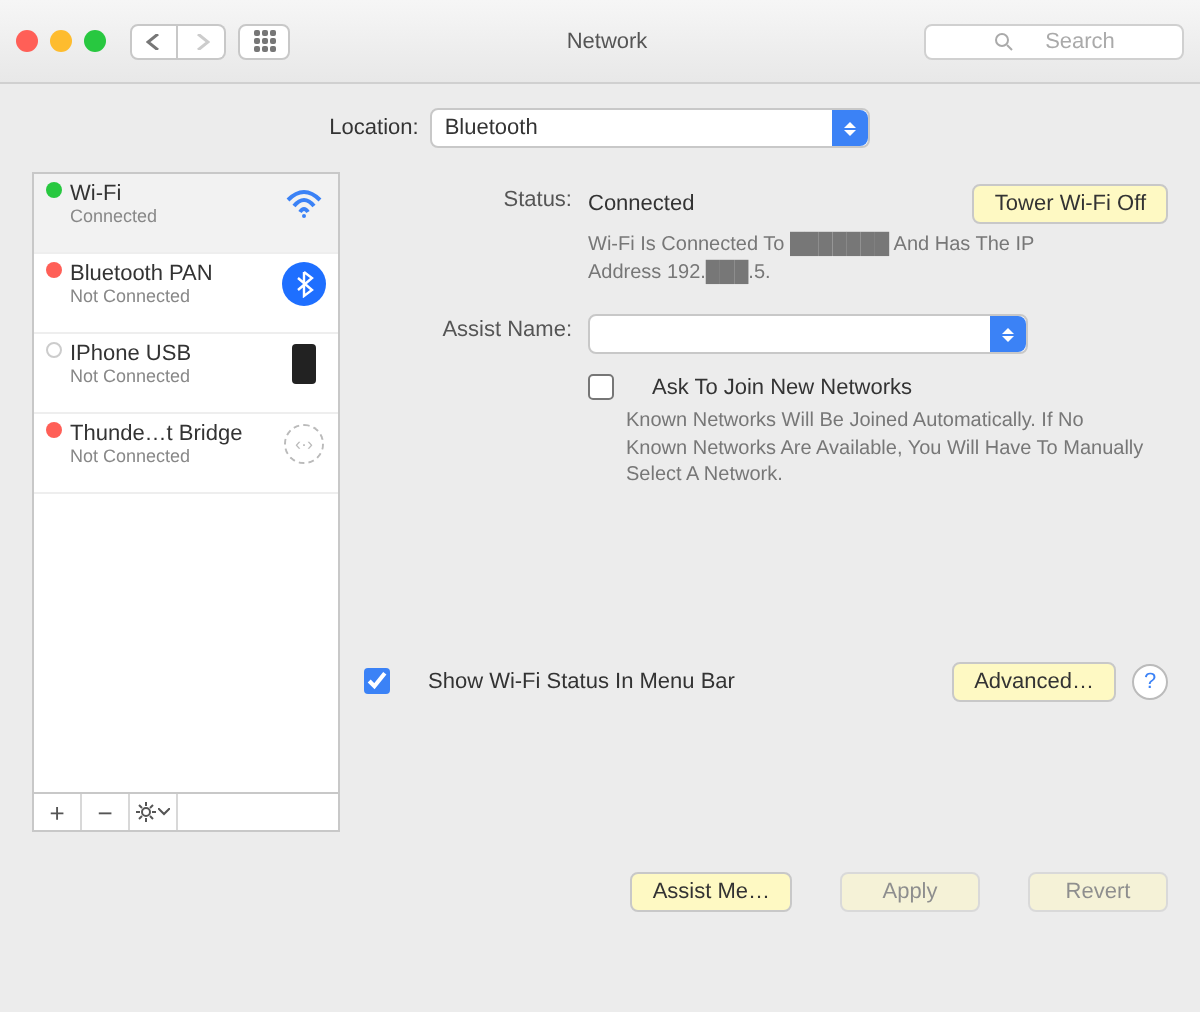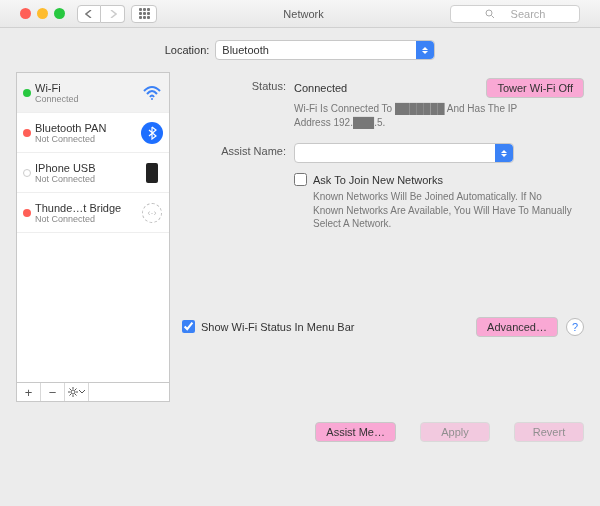--- a/index.html
+++ b/index.html
@@ -1,17 +1,17 @@
 <!DOCTYPE html>
 <html><head>
 <meta charset="utf-8">
 <style>
   *{box-sizing:border-box;margin:0;padding:0;font-family:-apple-system,Helvetica,Arial,sans-serif;font-size:11px;color:#333}
   body{width:600px;height:506px;background:#ececec;overflow:hidden}
-  .titlebar{height:28px;display:flex;align-items:center;padding:0 20px;background:linear-gradient(#f6f6f6,#e8e8e8);border-bottom:1px solid #d0d0d0}
+  .titlebar{height:42px;display:flex;align-items:center;padding:0 8px;background:linear-gradient(#f6f6f6,#e8e8e8);border-bottom:1px solid #d0d0d0}
   .dots{display:flex;gap:6px}
   .dot{width:11px;height:11px;border-radius:50%}
   .dot.red{background:#ff5f57}
   .dot.yellow{background:#febc2e}
   .dot.green{background:#28c840}
   .navbtns{display:flex;margin-left:12px}
   .navbtn{width:24px;height:18px;background:#fff;border:1px solid #c8c8c8;display:flex;align-items:center;justify-content:center;cursor:pointer}
   .navbtn:first-child{border-radius:4px 0 0 4px}
   .navbtn:last-child{border-radius:0 4px 4px 0;border-left:none}
   .appsbtn{width:26px;height:18px;margin-left:6px;background:#fff;border:1px solid #c8c8c8;border-radius:4px;display:grid;grid-template-columns:repeat(3,3px);grid-template-rows:repeat(3,3px);gap:1px;align-content:center;justify-content:center;cursor:pointer}
@@ -21,39 +21,39 @@
   .content{padding:12px 16px 10px}
   .row-loc{display:flex;align-items:center;justify-content:center;gap:6px;margin-bottom:12px}
   .select{position:relative;height:20px;background:#fff;border:1px solid #c8c8c8;border-radius:4px;display:flex;align-items:center;padding:0 22px 0 6px}
   .select .caret{position:absolute;right:0;top:0;width:18px;height:100%;background:#3b82f6;border-radius:0 4px 4px 0;display:flex;flex-direction:column;align-items:center;justify-content:center;gap:0}
   .select .caret::before,.select .caret::after{content:"";border:3px solid transparent}
   .select .caret::before{border-bottom-color:#fff;margin-bottom:1px}
   .select .caret::after{border-top-color:#fff}
   .main{display:flex;gap:12px}
   .sidebar{width:154px}
   .list{height:310px;background:#fff;border:1px solid #c8c8c8;border-bottom:none;overflow:hidden}
-  .item{height:40px;padding:4px 6px;display:flex;align-items:center;gap:4px;border-bottom:1px solid #eee}
+  .item{height:40px;padding:4px 6px;display:flex;gap:4px;border-bottom:1px solid #eee}
   .item .statusdot{width:8px;height:8px;border-radius:50%;flex-shrink:0}
   .item .green{background:#28c840}
   .item .red{background:#ff5f57}
   .item .labels{flex:1;overflow:hidden}
   .item .name{font-size:11px;white-space:nowrap}
   .item .sub{font-size:9px;color:#888;white-space:nowrap}
   .item .ic{width:22px;height:22px;display:flex;align-items:center;justify-content:center;flex-shrink:0}
   .item.sel{background:#f2f2f2}
   .listfoot{height:20px;background:#fff;border:1px solid #c8c8c8;display:flex}
   .footbtn{width:24px;height:100%;border-right:1px solid #d8d8d8;display:flex;align-items:center;justify-content:center;cursor:pointer;font-size:13px;color:#555}
   .details{flex:1;padding-top:6px}
   .drow{display:flex;align-items:flex-start;margin-bottom:6px}
   .dlabel{width:112px;text-align:right;padding-right:8px;padding-top:2px;color:#555}
   .dvalue{flex:1}
-  .btn{height:20px;padding:0 10px;background:#f9a8d4;border:1px solid #c8c8c8;border-radius:4px;display:inline-flex;align-items:center;cursor:pointer}
+  .btn{height:20px;padding:0 10px;background:#fef9c3;border:1px solid #c8c8c8;border-radius:4px;display:inline-flex;align-items:center;cursor:pointer}
   .status-line{display:flex;align-items:center;gap:8px}
   .desc{font-size:10px;color:#777;line-height:1.35;margin-top:4px;max-width:260px}
-  .chk{display:flex;align-items:center;gap:6px}
+  .chk{display:flex;align-items:center;gap:19px}
   input[type=checkbox]{width:13px;height:13px;accent-color:#3b82f6}
   .bottombar{display:flex;align-items:center;gap:8px;margin-top:14px}
   .helpbtn{width:18px;height:18px;border:1px solid #bbb;border-radius:50%;display:flex;align-items:center;justify-content:center;color:#3b82f6;font-size:11px;background:#fff;cursor:pointer}
   .footer{display:flex;justify-content:flex-end;gap:24px;padding:10px 16px 0 16px}
   .footer .btn{min-width:70px;justify-content:center;color:#666}
   .disabled{opacity:.5}
   .wifi-svg{stroke:#3b82f6;stroke-width:2;fill:none}
   .bt-circle{width:22px;height:22px;border-radius:50%;background:#1e6fff;color:#fff;display:flex;align-items:center;justify-content:center}
   .phone{width:12px;height:20px;background:#222;border-radius:2px}
   .tb{width:20px;height:20px;border:1.5px dashed #bbb;border-radius:50%;position:relative;display:flex;align-items:center;justify-content:center;font-size:9px;color:#bbb}

